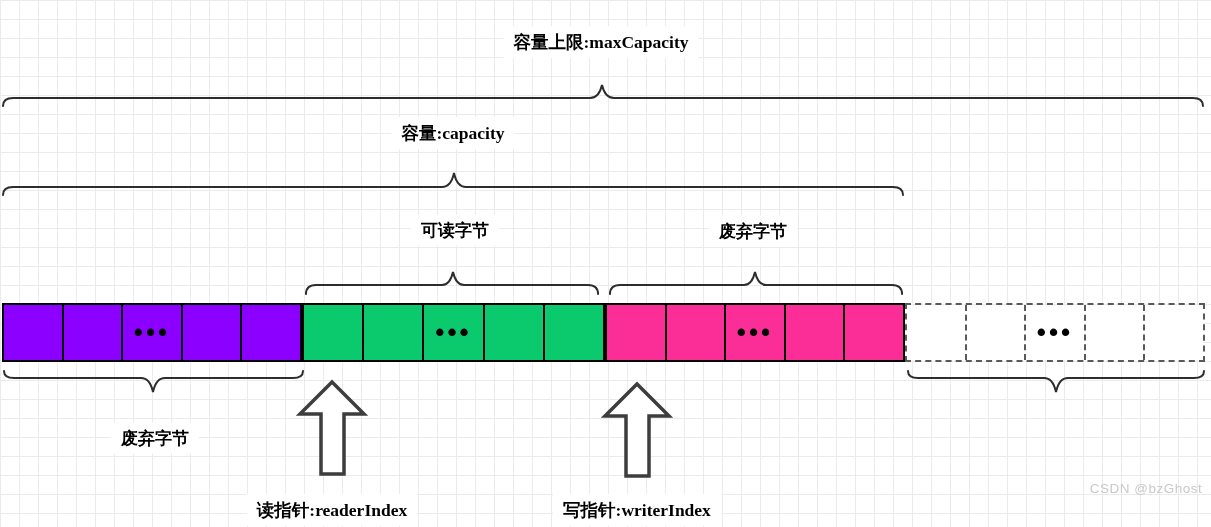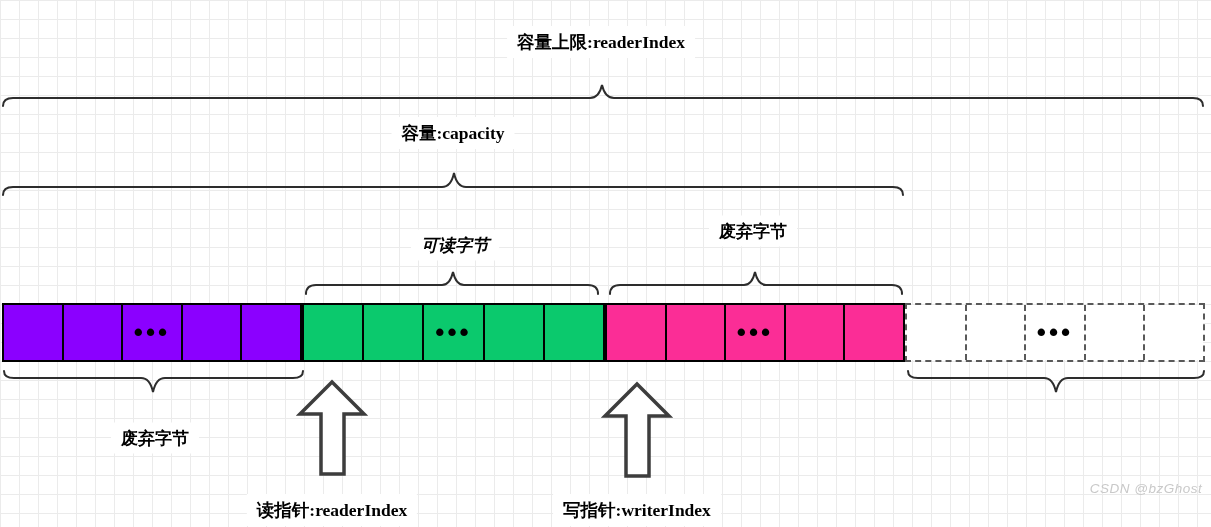--- a/index.html
+++ b/index.html
@@ -116,21 +116,21 @@
   <div class="section expandable">
     <div class="cell"></div>
     <div class="cell"></div>
     <div class="cell">
       <span class="dots">•••</span>
     </div>
     <div class="cell"></div>
     <div class="cell"></div>
   </div>
 
-  <div class="lbl mixed" style="left:601px;top:42px;">容量上限:readerIndex</div>
+  <div class="lbl mixed" style="left:601px;top:42px;">容量上限:maxCapacity</div>
   <div class="lbl mixed" style="left:453px;top:133px;">容量:capacity</div>
-  <div class="lbl cjk" style="left:455px;top:245px;font-style:italic;">可读字节</div>
+  <div class="lbl cjk" style="left:455px;top:230px;">可读字节</div>
   <div class="lbl cjk" style="left:753px;top:231px;">废弃字节</div>
   <div class="lbl cjk" style="left:155px;top:438px;">废弃字节</div>
   <div class="lbl mixed" style="left:637px;top:510px;">写指针:writerIndex</div>
   <div class="lbl mixed" style="left:332px;top:510px;">读指针:readerIndex</div>
-  <div class="watermark" style="left:1146px;top:488px;font-style:italic;">CSDN @bzGhost</div>
+  <div class="watermark" style="left:1146px;top:488px;">CSDN @bzGhost</div>
 </div>
 
 </body></html>

